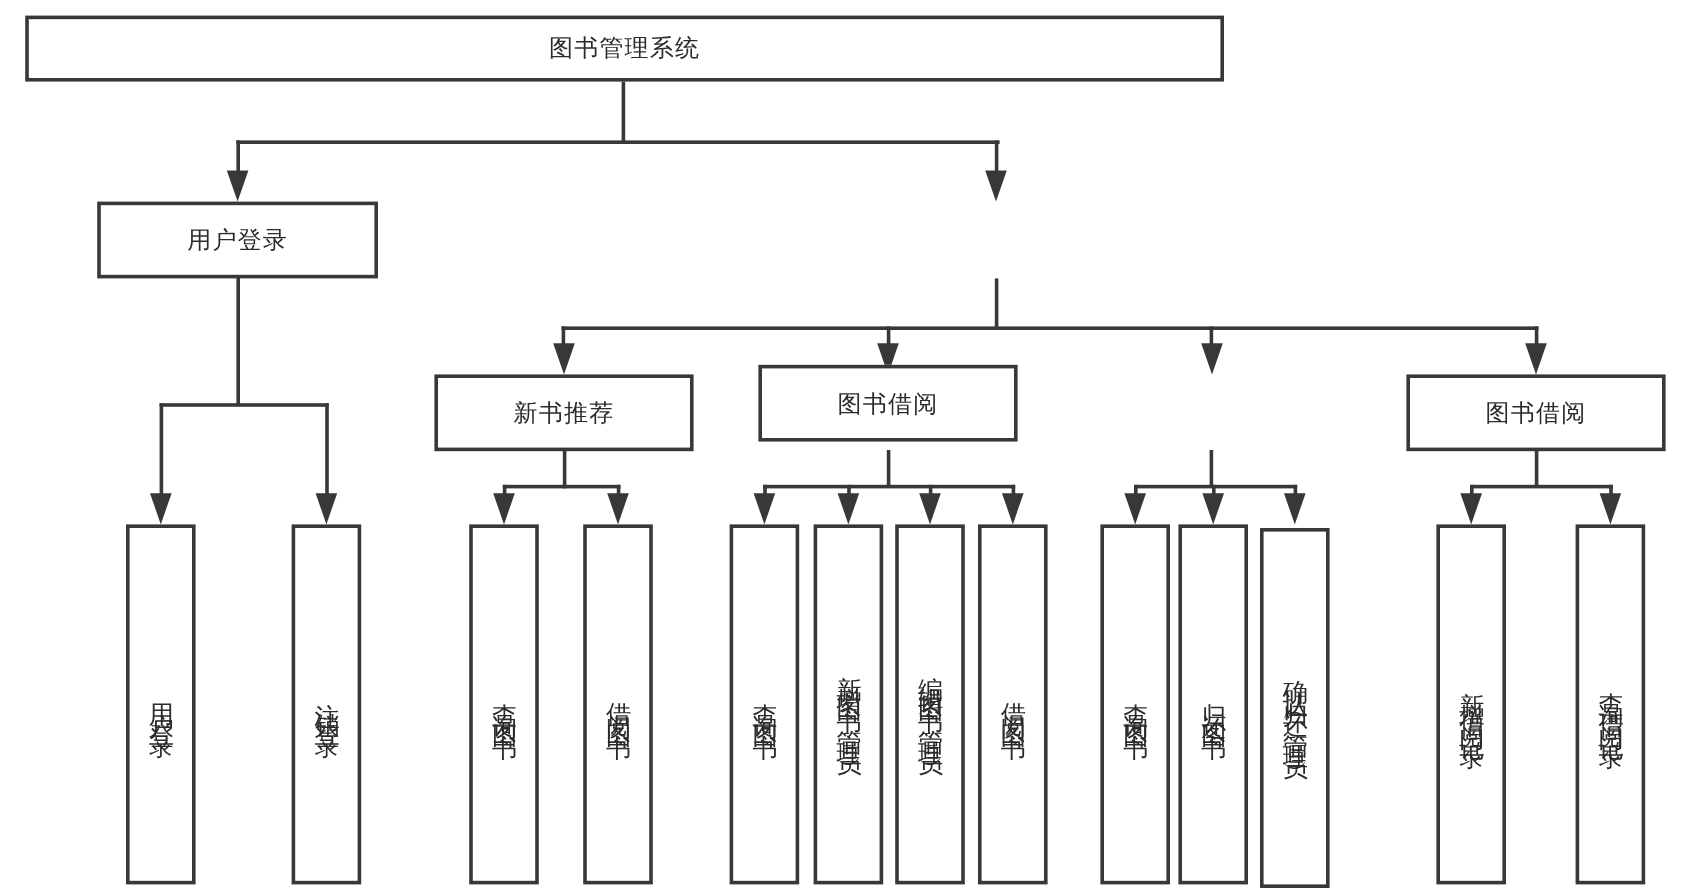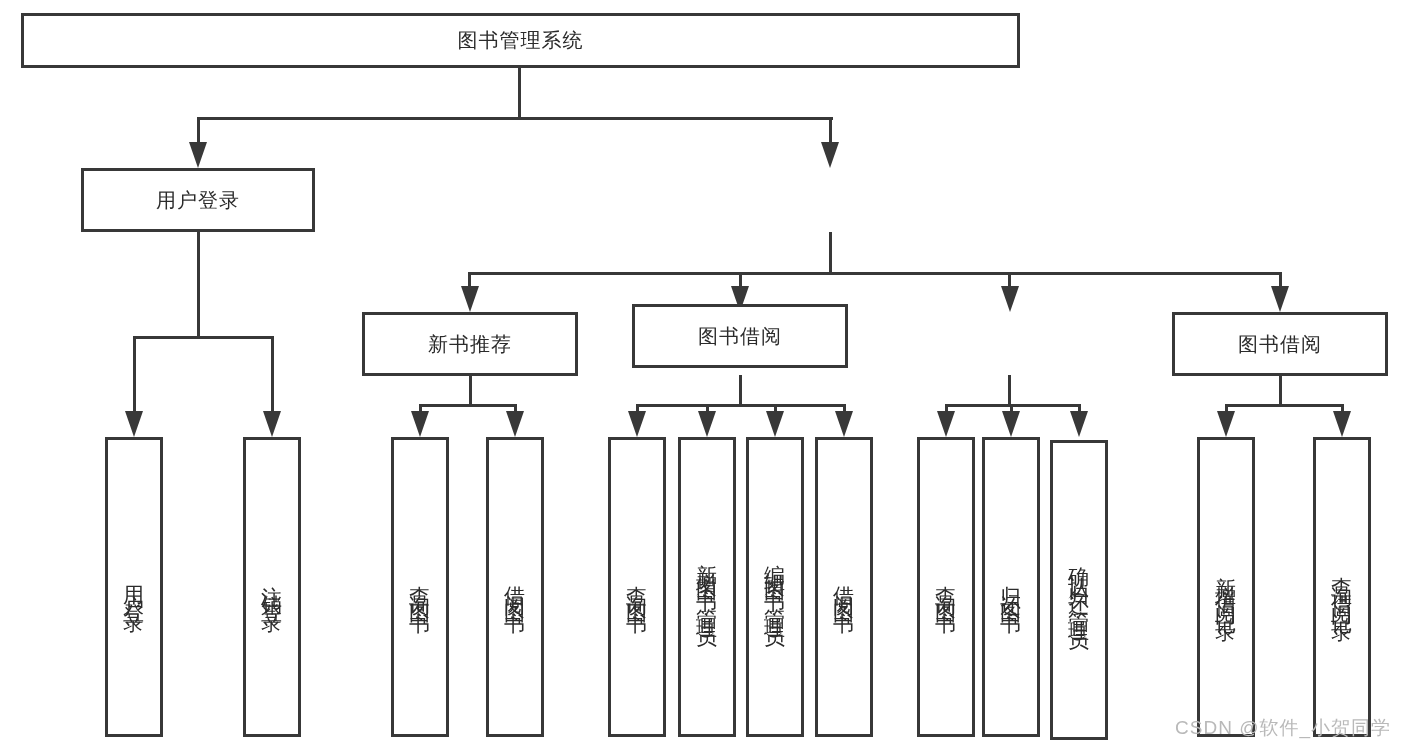--- a/index.html
+++ b/index.html
@@ -139,15 +139,14 @@
   <div class="node v" style="left:746px;">编辑图书（管理员）</div>
   <div class="node v" style="left:815px;">借阅图书</div>
 
   <div class="node v" style="left:917px;">查询图书</div>
   <div class="node v" style="left:982px;">归还图书</div>
   <div class="node v" style="left:1050px;top:440px;">确认归还（管理员）</div>
 
   <div class="node v" style="left:1197px;">新增借阅记录</div>
   <div class="node v" style="left:1313px;">查询借阅记录</div>
 
-  <div class="watermark">CSDN @软件_小贺同学</div>
 
 </div>
 
 </body></html>

